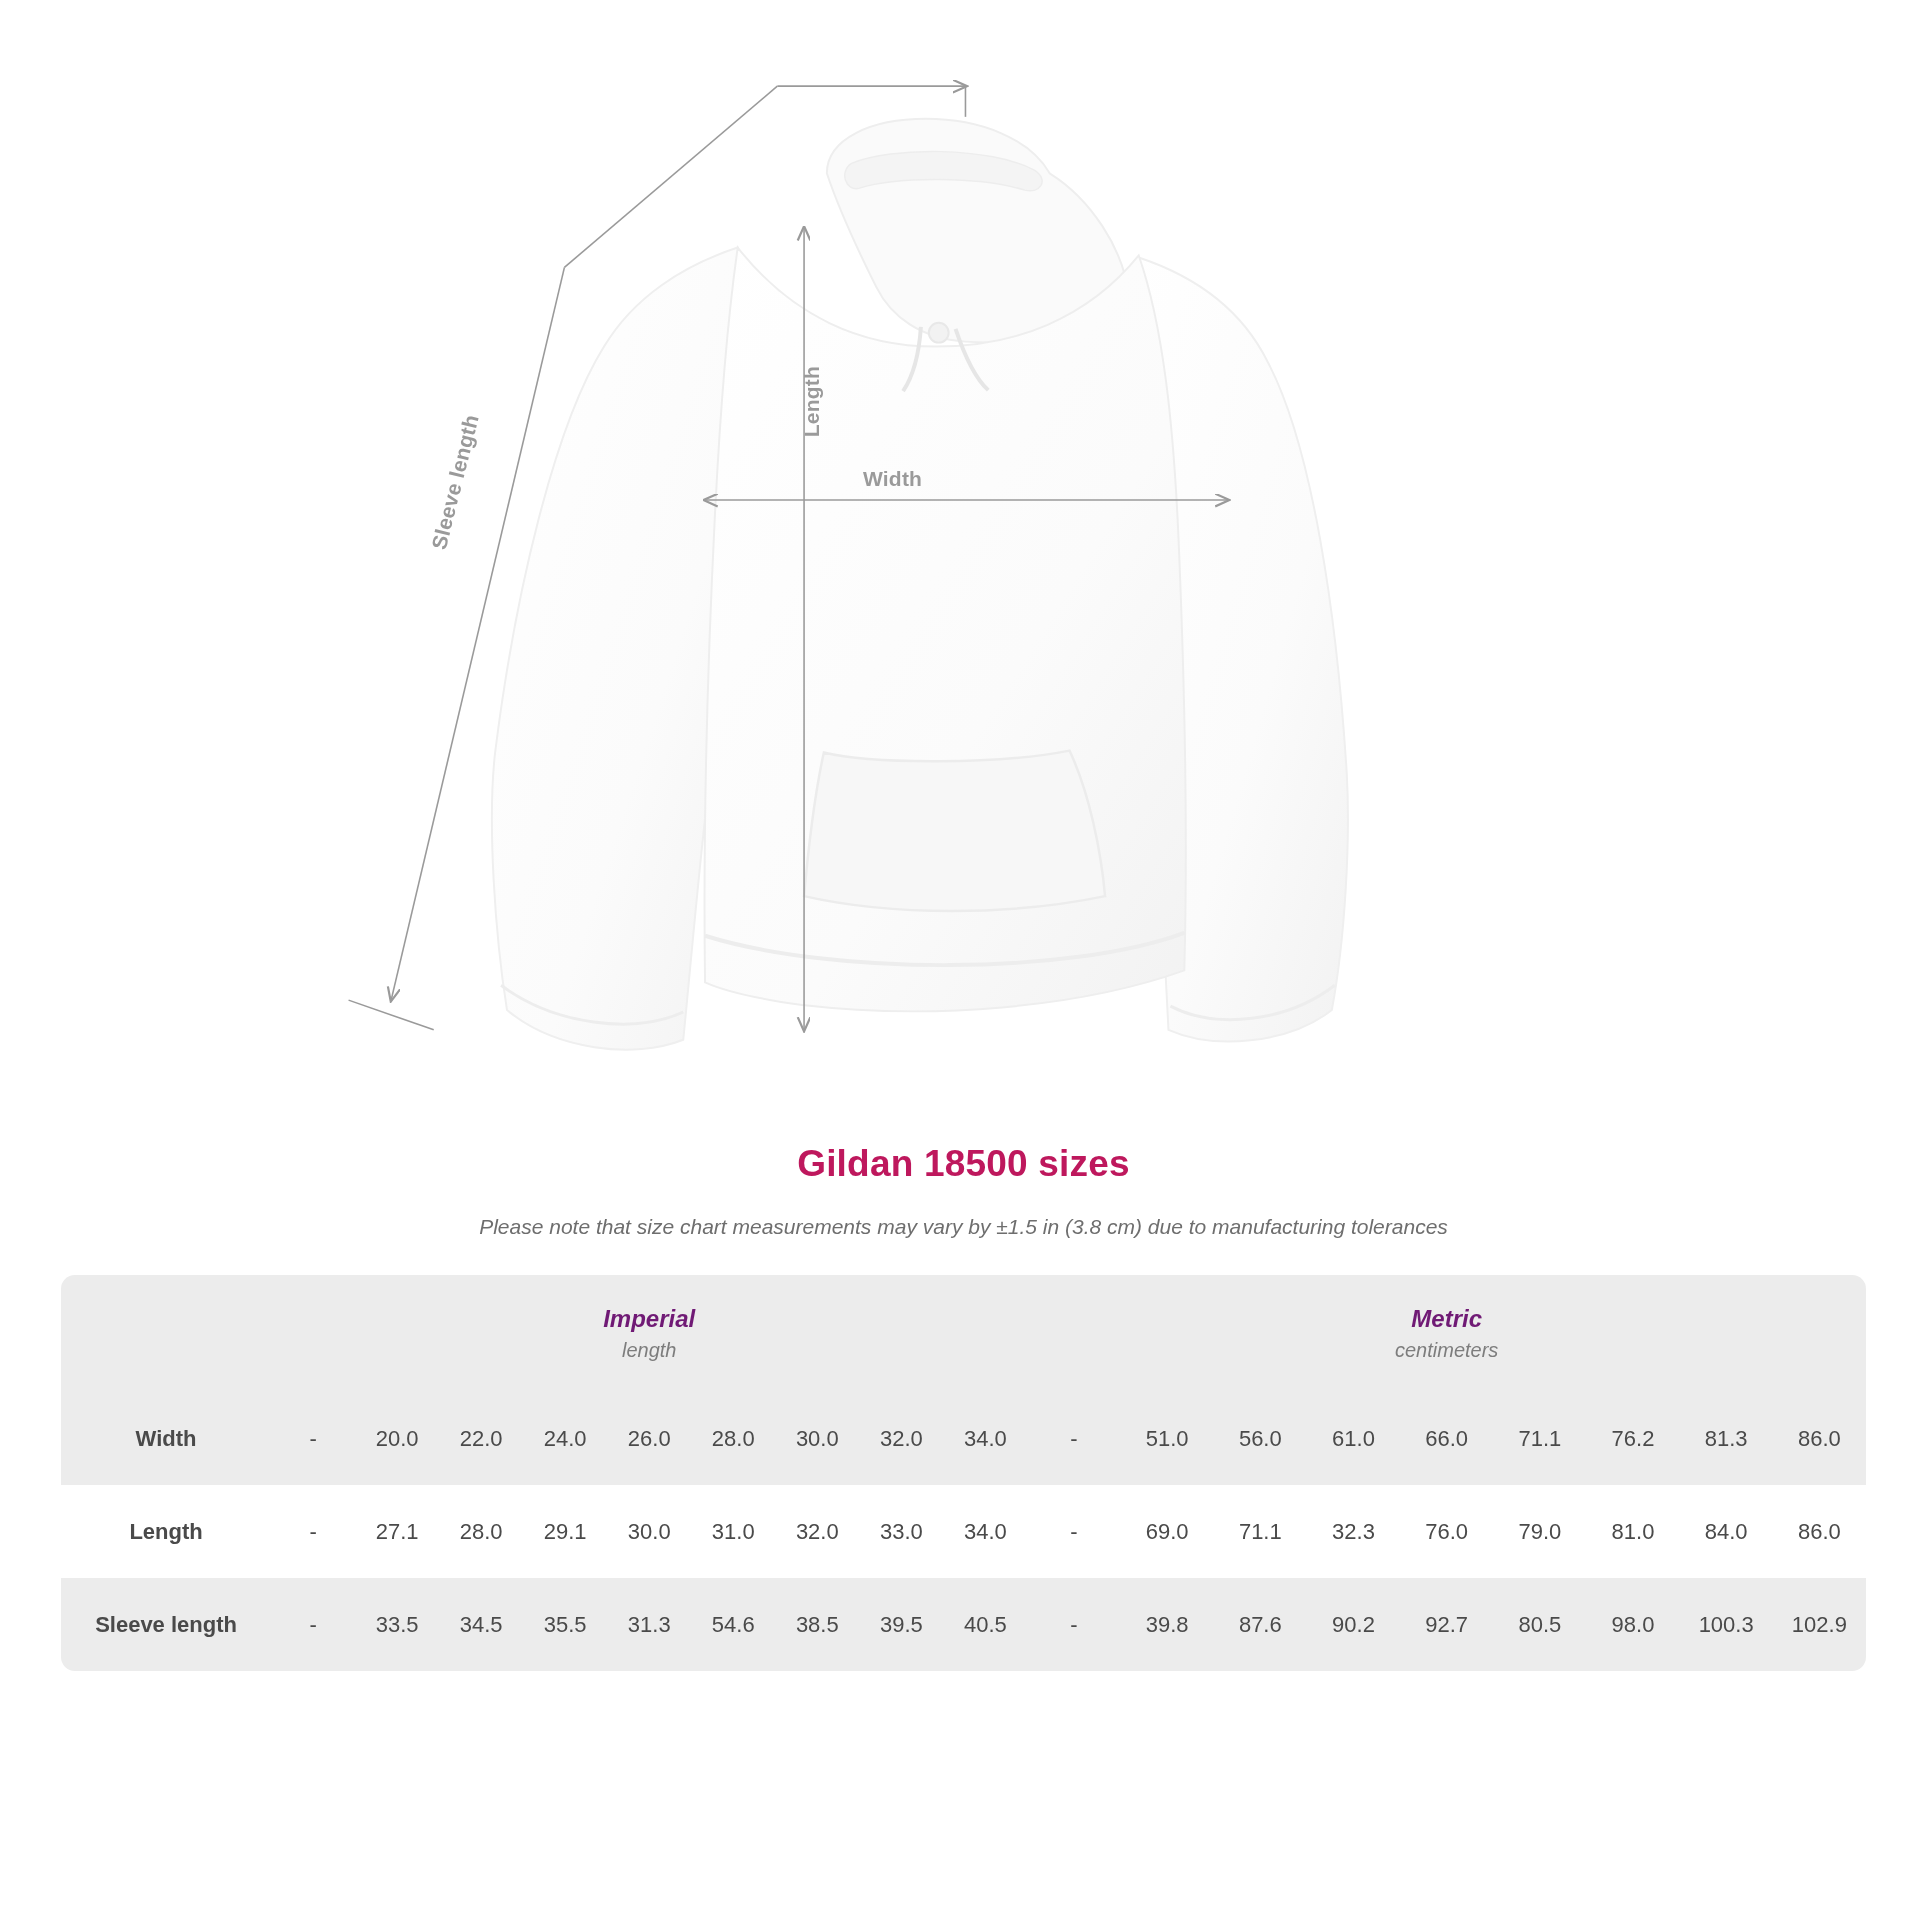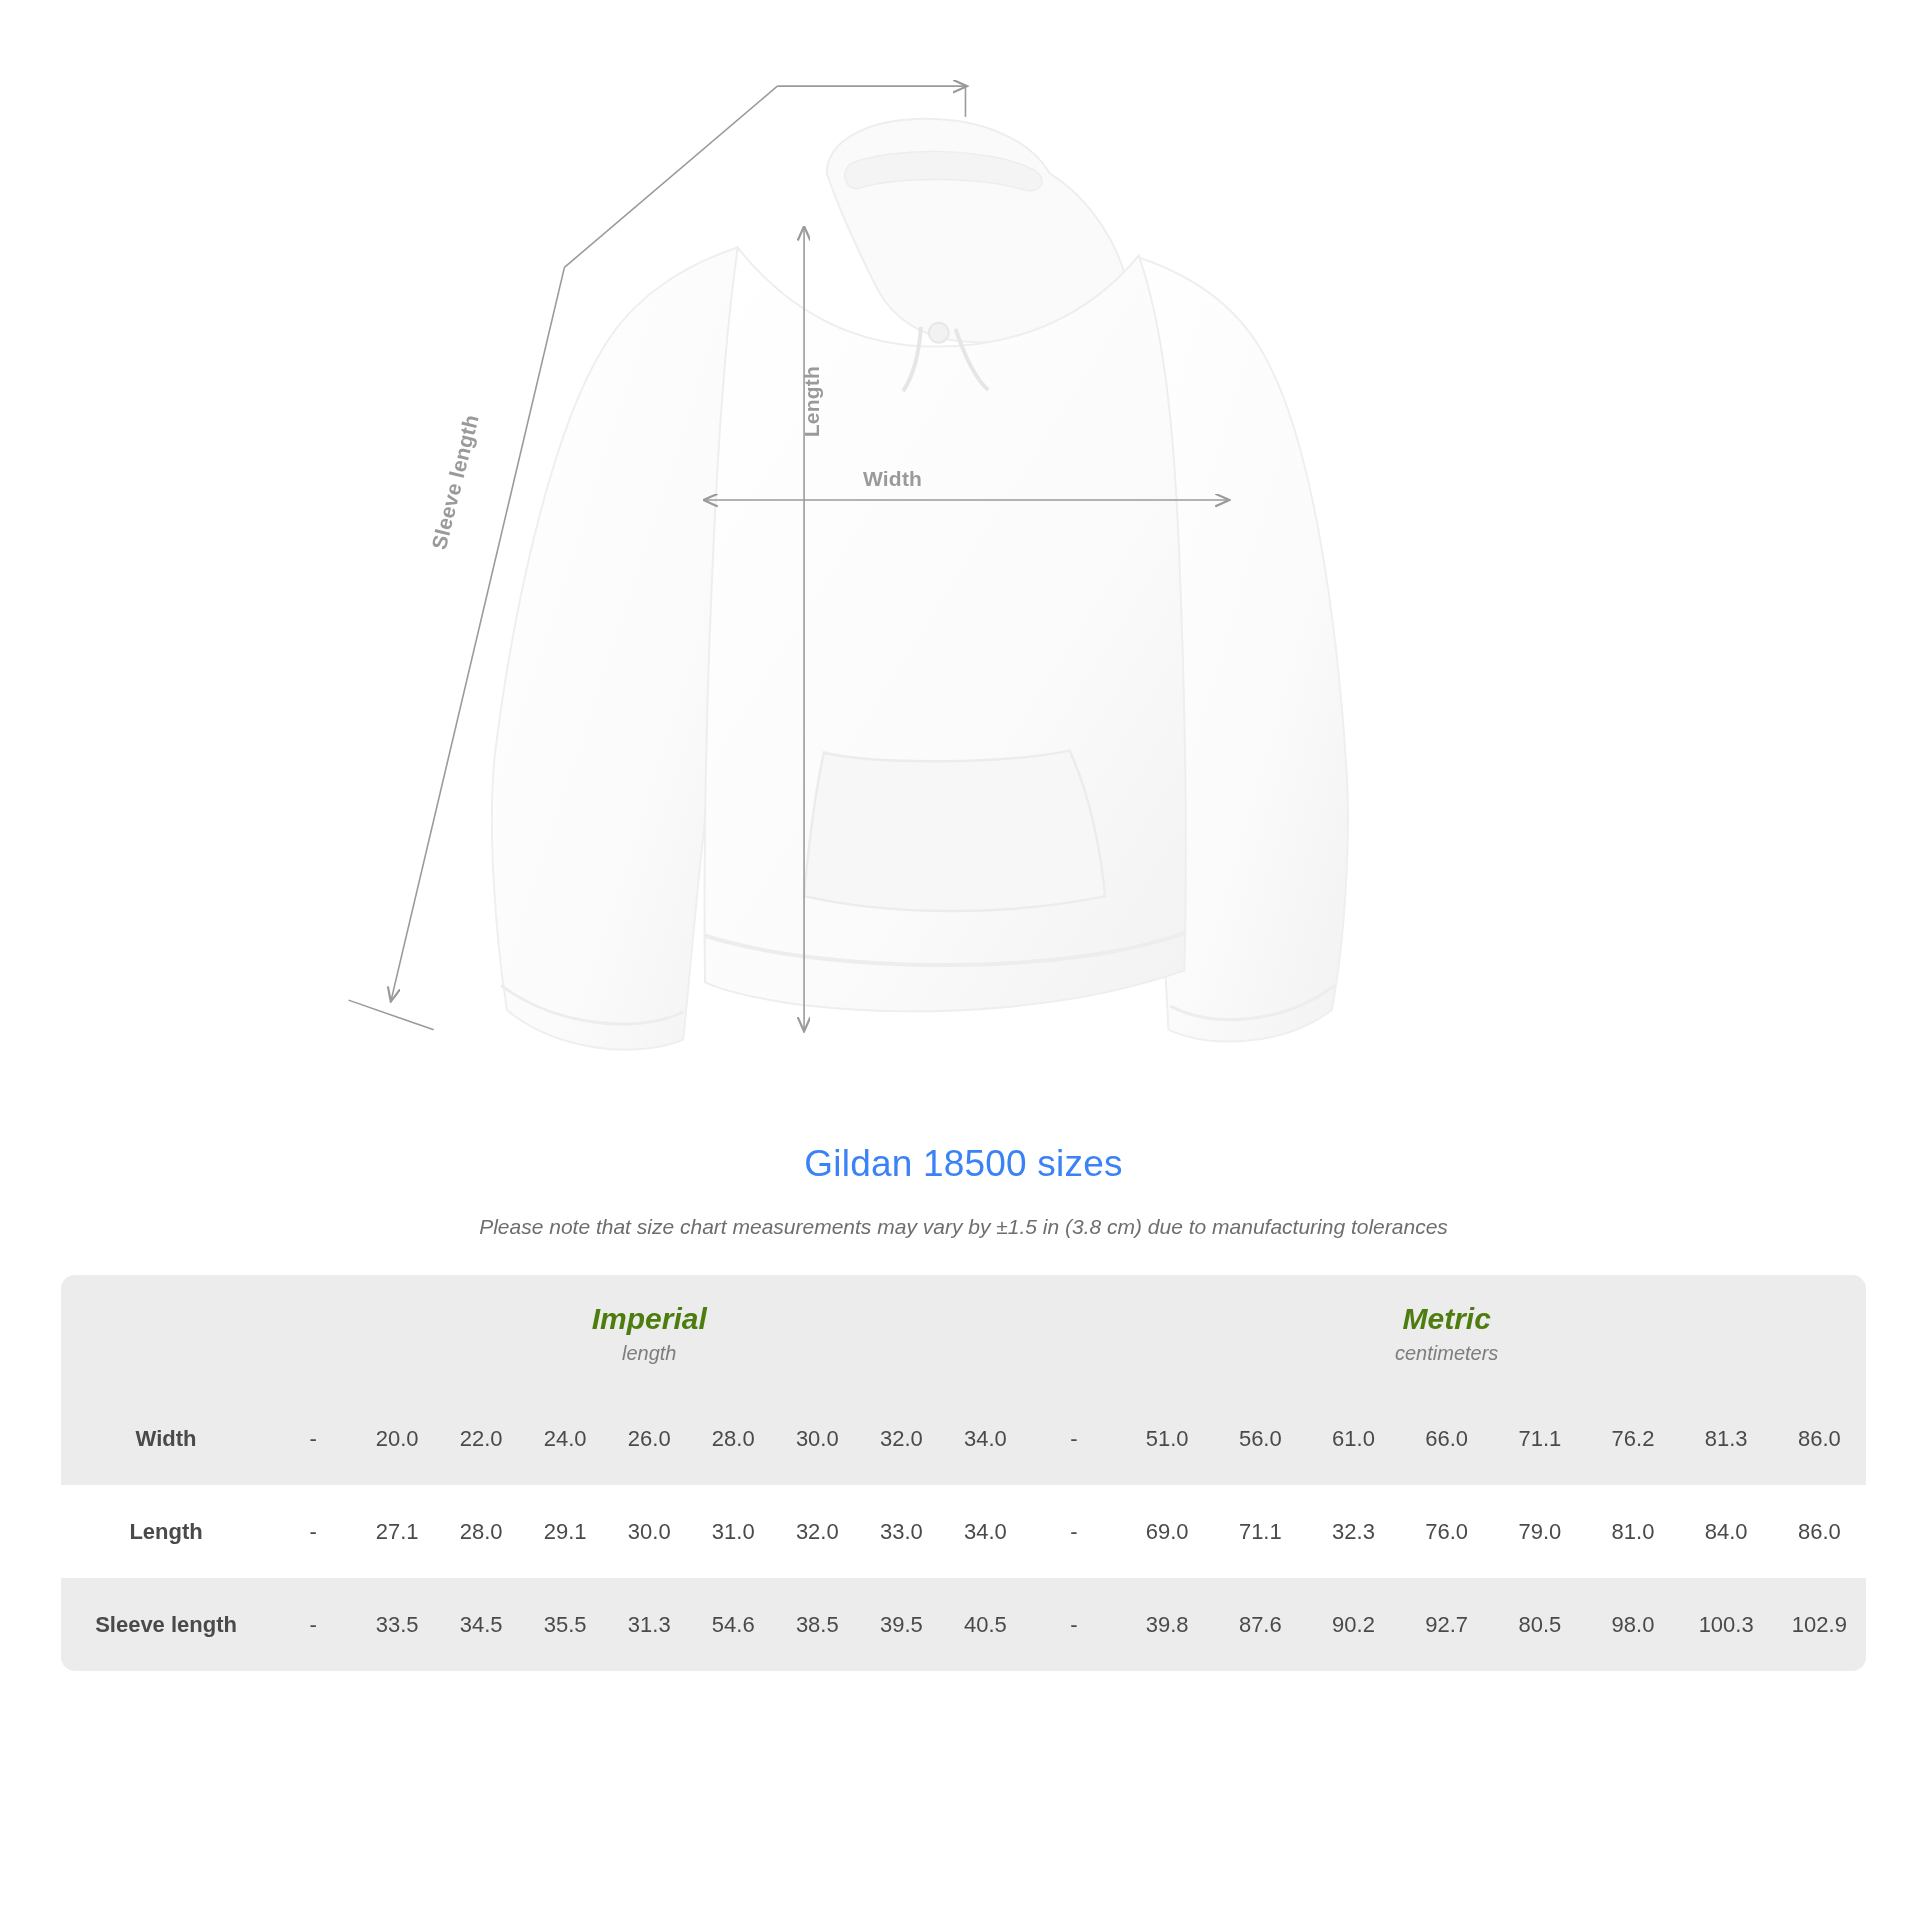--- a/index.html
+++ b/index.html
@@ -40,22 +40,22 @@
     transform-origin: left top;
   }
 
   
   .title-block {
     text-align: center;
     margin-top: 24px;
   }
   .chart-title {
     font-size: 37px;
-    font-weight: normal;
-    color: #3b82f6;
+    font-weight: bold;
+    color: #be185d;
     letter-spacing: 0.2px;
   }
   .chart-note {
     margin-top: 30px;
     font-size: 21px;
     font-style: italic;
     color: #6e6e6e;
   }
 
   
@@ -77,24 +77,24 @@
     color: #4a4a4a;
     border: none;
   }
   
   .unit-row td {
     background: #ececec;
     height: 117px;
     padding: 0;
   }
   .unit-name {
-    font-size: 30px;
+    font-size: 24px;
     font-weight: bold;
     font-style: italic;
-    color: #4d7c0f;
+    color: #701a75;
     line-height: 1.15;
   }
   .unit-sub {
     font-size: 20px;
     font-style: italic;
     color: #7d7d7d;
     margin-top: 6px;
   }
   
   .head-row td {

